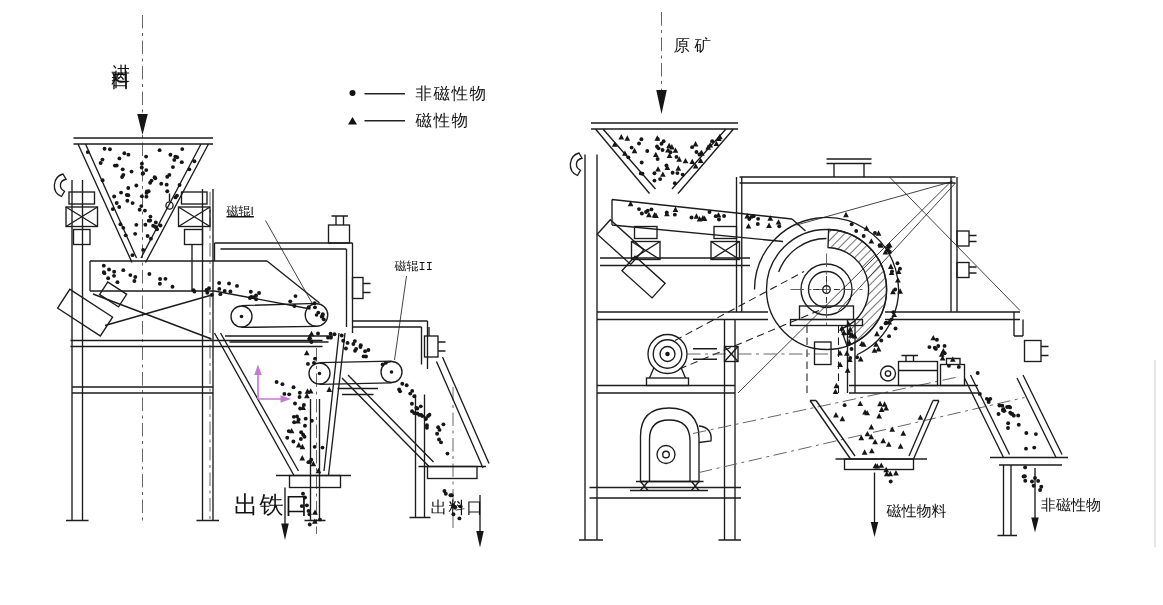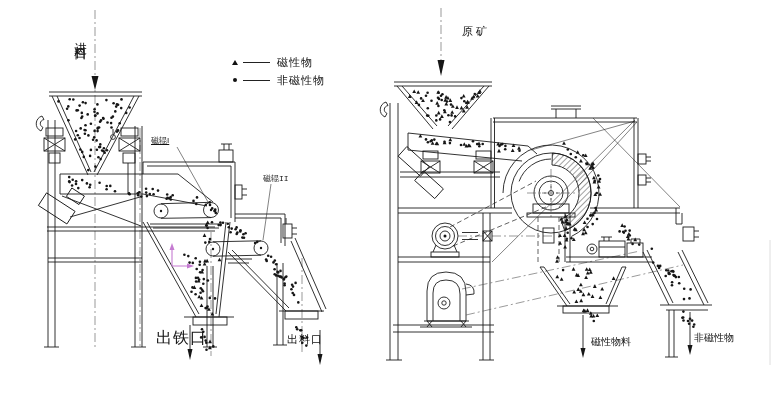--- a/index.html
+++ b/index.html
@@ -736,36 +736,36 @@
           <circle cx="689.1" cy="323.8" r="1.3" fill="#161616" stroke="none"></circle>
         </g>
   </g>
 </svg>
 
 <div class="lbl vert" style="left:73px;top:32px;font-size:12.5px;">进料口</div>
 
 <div id="legend">
   <div class="legend-row">
     <span class="lg-marker">
+          <span class="lg-dot"></span>
+        </span>
+    <span class="lg-line"></span>
+    <span class="lg-text">非磁性物</span>
+  </div>
+  <div class="legend-row">
+    <span class="lg-marker">
           <span class="lg-tri"></span>
         </span>
     <span class="lg-line"></span>
     <span class="lg-text">磁性物</span>
   </div>
-  <div class="legend-row">
-    <span class="lg-marker">
-          <span class="lg-dot"></span>
-        </span>
-    <span class="lg-line"></span>
-    <span class="lg-text">非磁性物</span>
-  </div>
 </div>
 
 <div class="lbl" style="left:151px;top:136px;font-size:8px;text-decoration:underline;">磁辊I</div>
 <div class="lbl" style="left:263px;top:174px;font-size:8px;font-family:Liberation Mono, monospace;">磁辊II</div>
 <div class="lbl" style="left:156px;top:329px;font-size:16px;letter-spacing:1px;">出铁口</div>
 <div class="lbl" style="left:287px;top:333px;font-size:11px;letter-spacing:1px;font-family:Liberation Serif, serif;">出料口</div>
 
-<div class="lbl" style="left:462px;top:25px;font-size:11px;letter-spacing:3px;">原矿</div>
+<div class="lbl" style="left:449px;top:25px;font-size:11px;letter-spacing:3px;">原矿</div>
 <div class="lbl" style="left:591px;top:336px;font-size:10px;text-align:right;">磁性物料</div>
 <div class="lbl" style="left:694px;top:332px;font-size:10px;">非磁性物</div>
 
 </div>
 
 </body></html>

